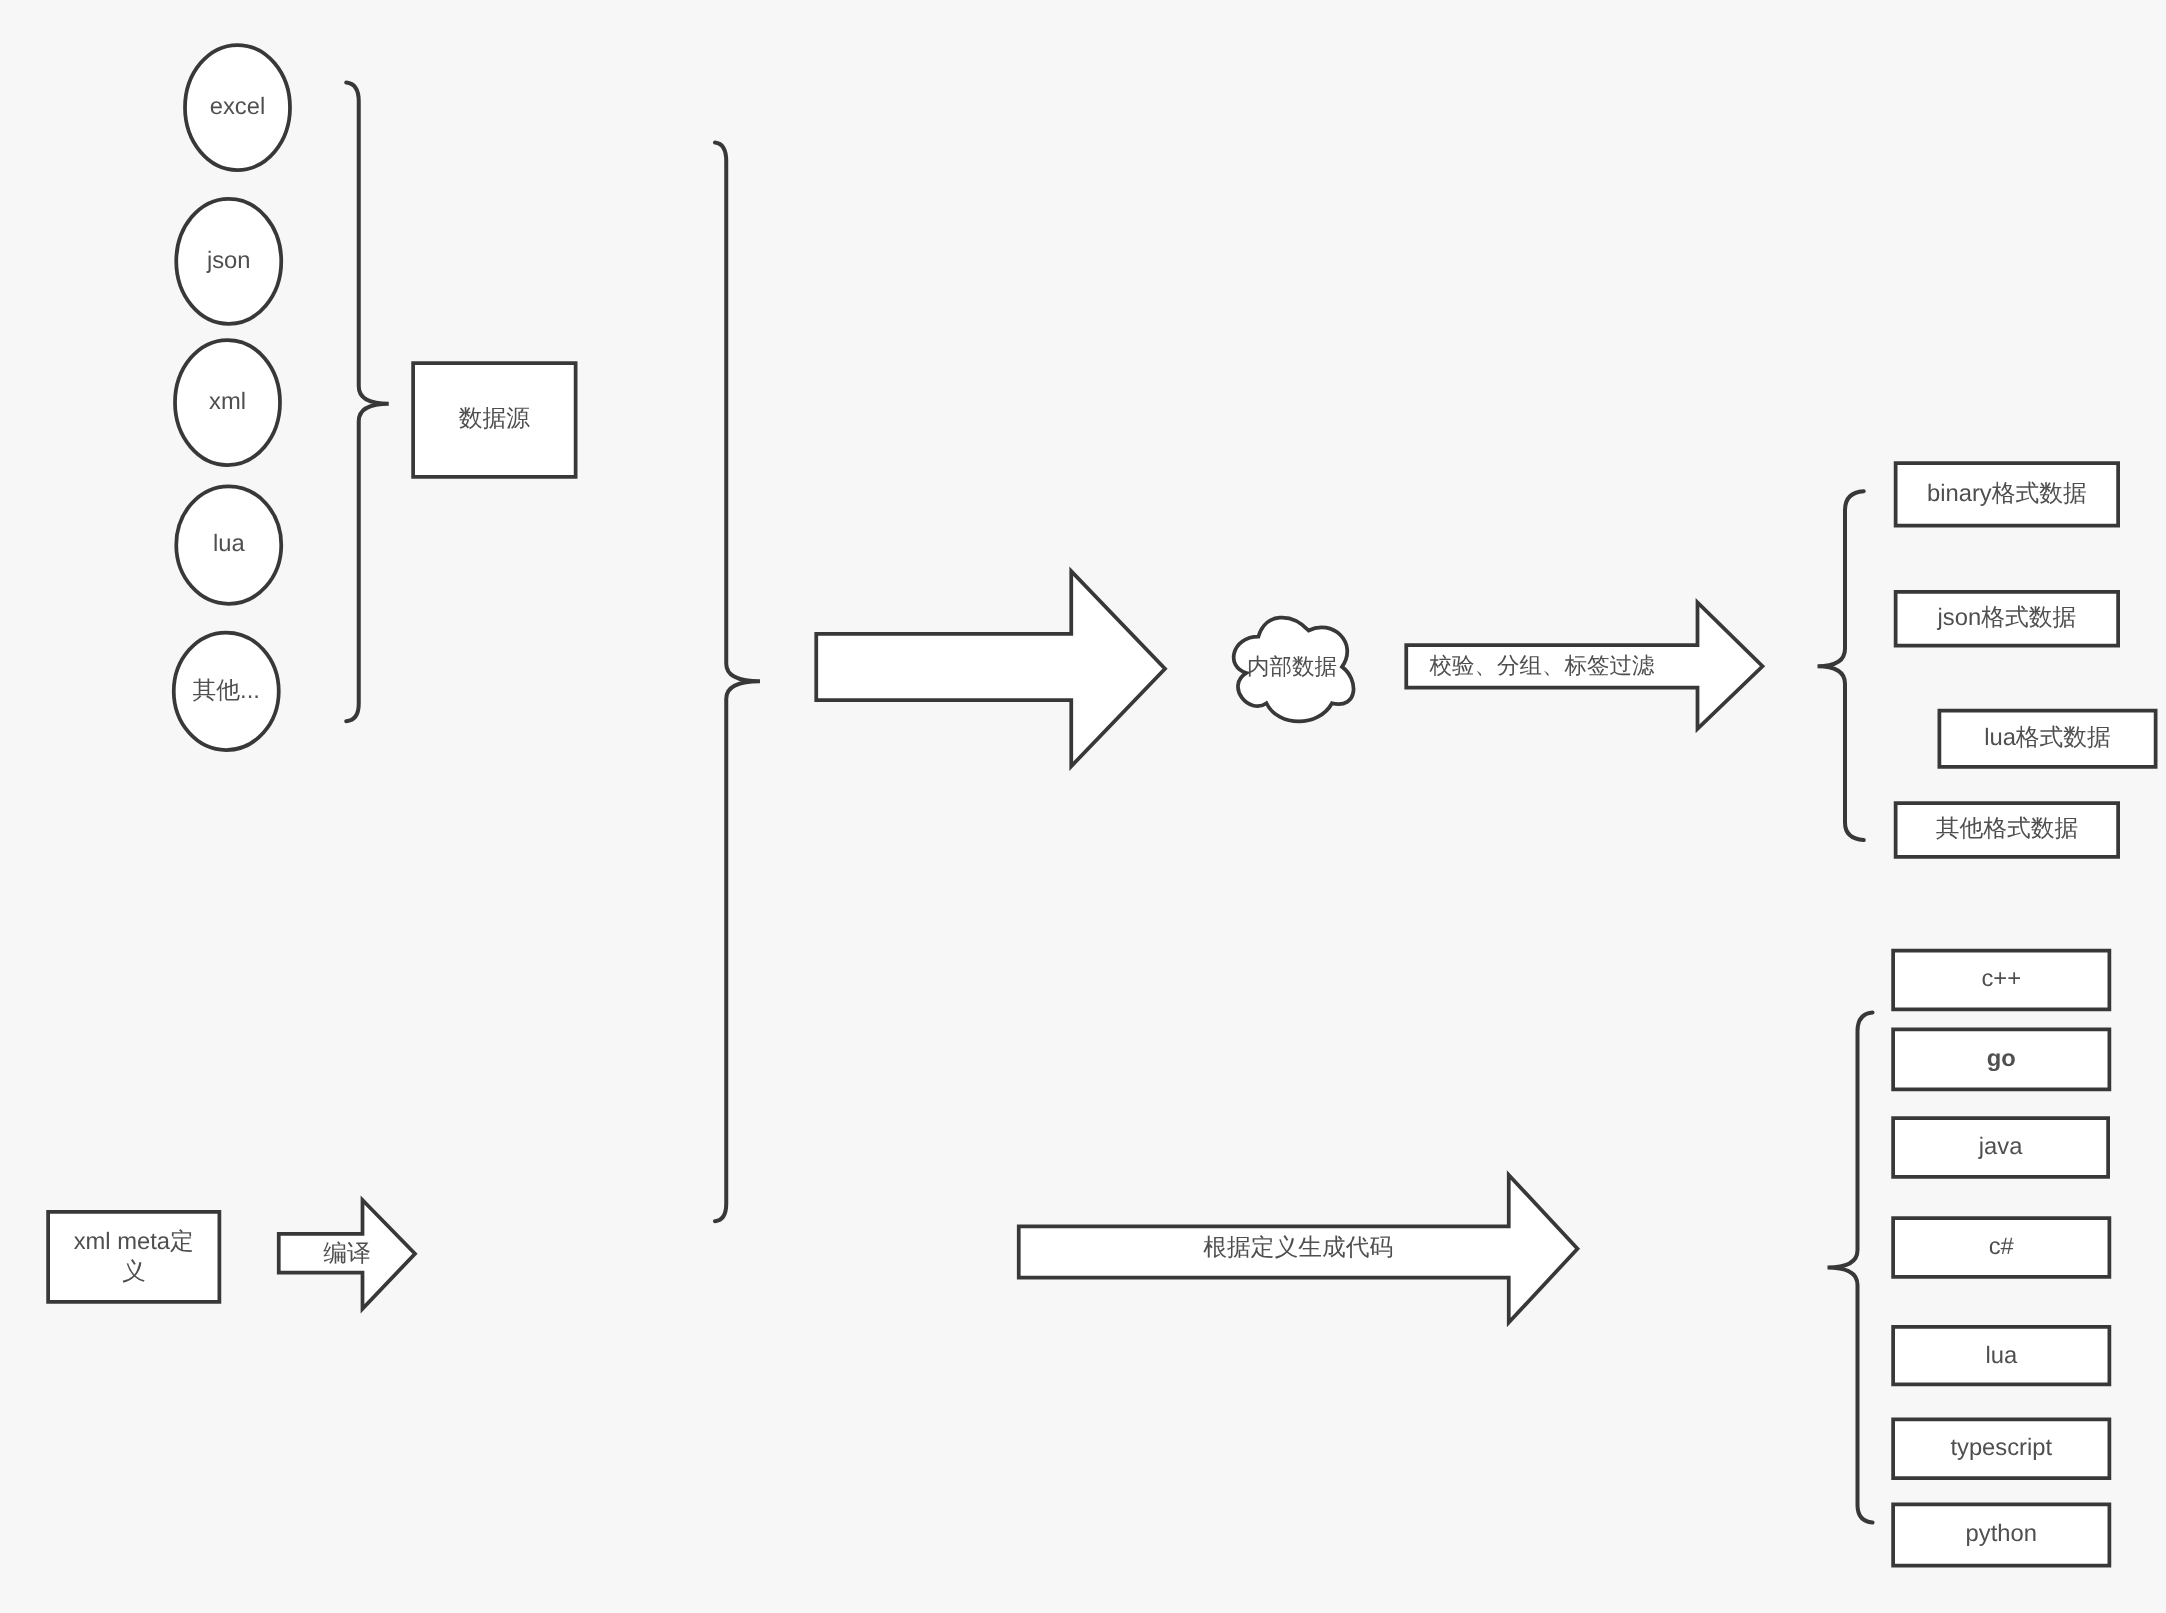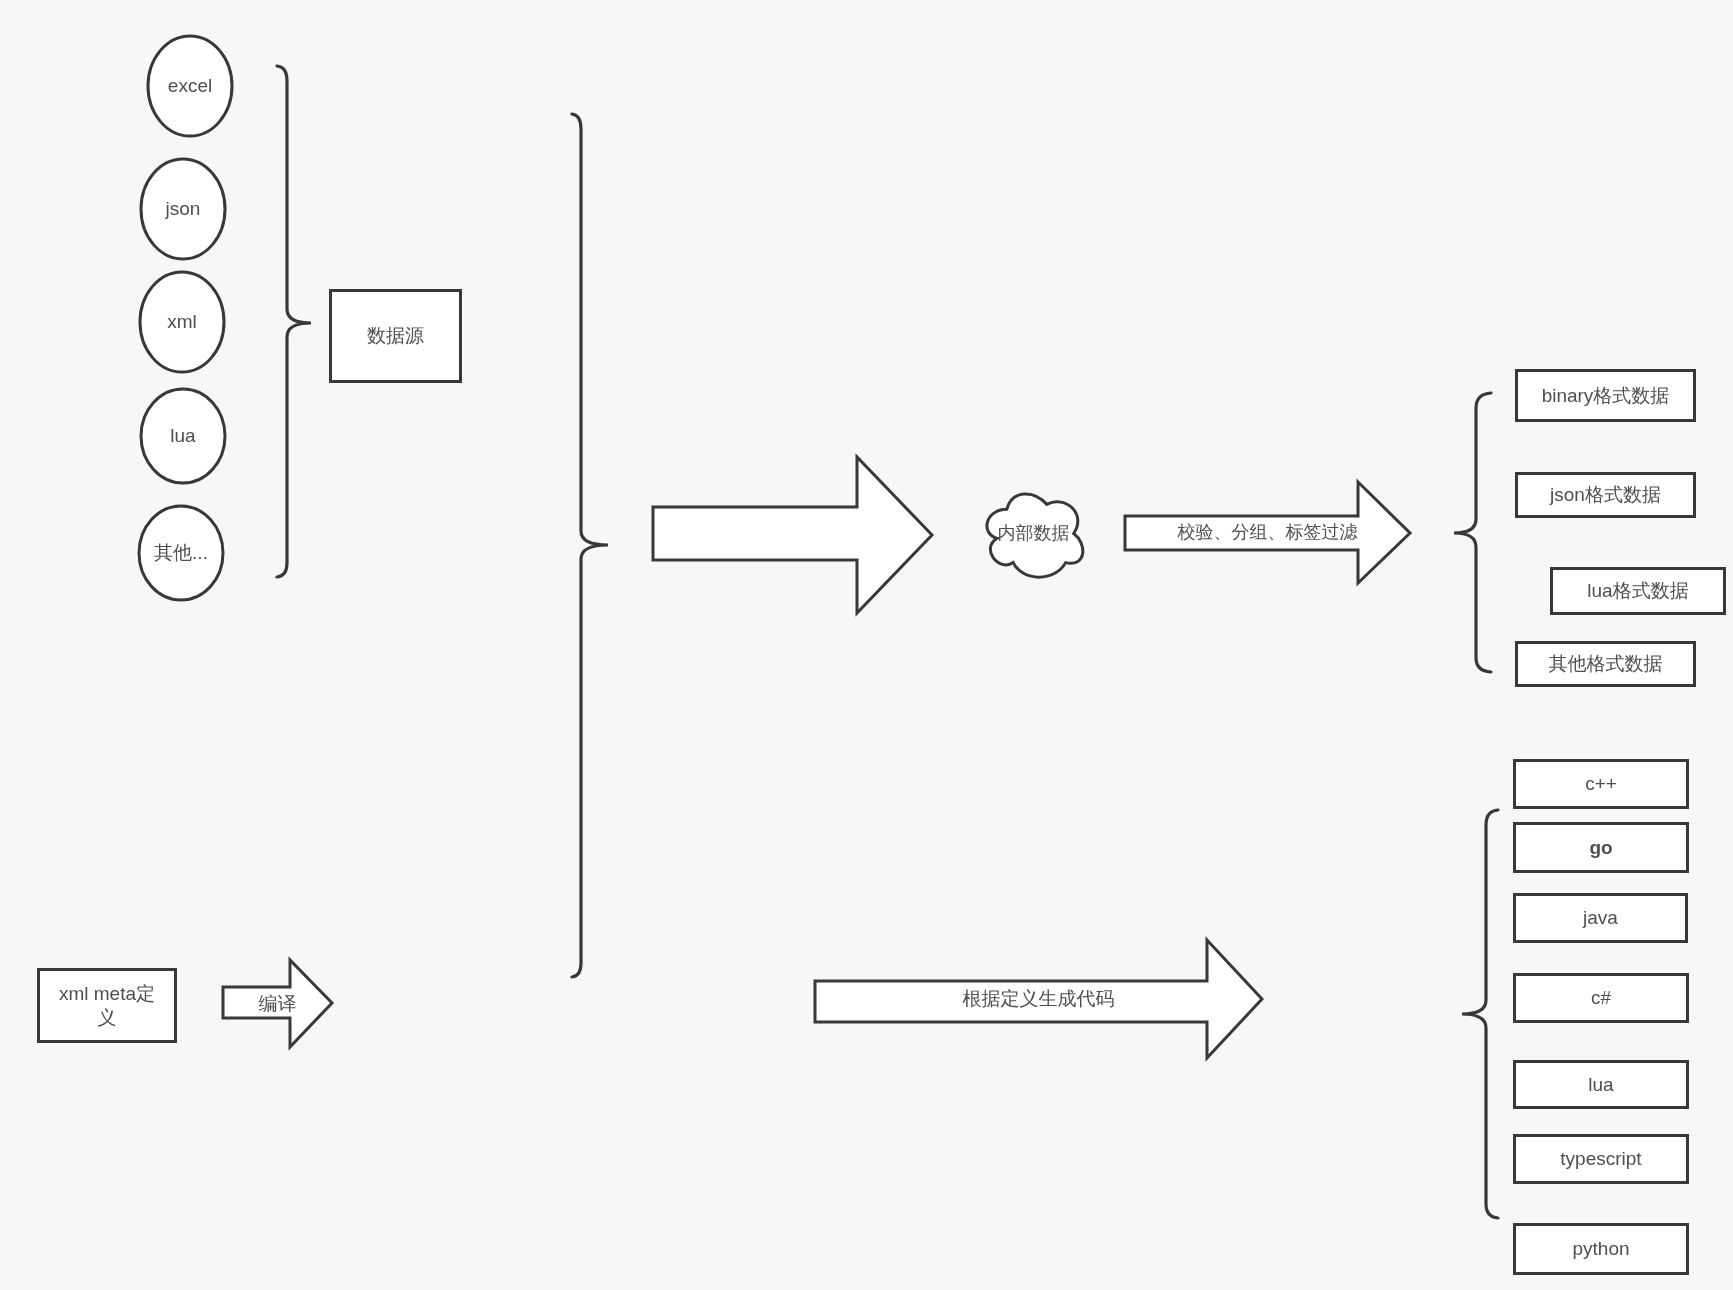--- a/index.html
+++ b/index.html
@@ -76,34 +76,34 @@
   </svg>
 
   <div class="lbl" style="left:145px;top:41px;width:90px;height:90px;">excel</div>
   <div class="lbl" style="left:138px;top:164px;width:90px;height:90px;">json</div>
   <div class="lbl" style="left:137px;top:277px;width:90px;height:90px;">xml</div>
   <div class="lbl" style="left:138px;top:391px;width:90px;height:90px;">lua</div>
   <div class="lbl" style="left:136px;top:508px;width:90px;height:90px;">其他...</div>
 
   <div class="box" style="left:329px;top:273px;width:133px;height:94px;margin-top:16px;">数据源</div>
 
-  <div class="lbl nowrap" style="left:1125px;top:482px;width:285px;height:101px;font-size:18px;">校验、分组、标签过滤</div>
+  <div class="lbl nowrap" style="left:1091px;top:482px;width:285px;height:101px;font-size:18px;">校验、分组、标签过滤</div>
   <div class="lbl" style="left:223px;top:960px;width:109px;height:87px;">编译</div>
   <div class="lbl" style="left:815px;top:940px;width:447px;height:118px;">根据定义生成代码</div>
 
   <div class="lbl nowrap" style="left:980px;top:485px;width:107px;height:97px;font-size:18px;">内部数据</div>
 
   <div class="box" style="left:1515px;top:369px;width:181px;height:53px;">binary格式数据</div>
   <div class="box" style="left:1515px;top:472px;width:181px;height:46px;">json格式数据</div>
   <div class="box" style="left:1516px;top:567px;width:176px;height:48px;margin-left:34px;">lua格式数据</div>
   <div class="box" style="left:1515px;top:641px;width:181px;height:46px;">其他格式数据</div>
 
   <div class="box" style="left:37px;top:968px;width:140px;height:75px;padding:0 16px;">xml meta定义</div>
 
   <div class="box" style="left:1513px;top:759px;width:176px;height:50px;">c++</div>
   <div class="box" style="left:1513px;top:822px;width:176px;height:51px;font-weight:bold;">go</div>
   <div class="box" style="left:1513px;top:893px;width:175px;height:50px;">java</div>
   <div class="box" style="left:1513px;top:973px;width:176px;height:50px;">c#</div>
   <div class="box" style="left:1513px;top:1060px;width:176px;height:49px;">lua</div>
   <div class="box" style="left:1513px;top:1134px;width:176px;height:50px;">typescript</div>
-  <div class="box" style="left:1513px;top:1202px;width:176px;height:52px;margin-top:21px;">python</div>
+  <div class="box" style="left:1513px;top:1202px;width:176px;height:52px;">python</div>
 
 </div>
 
 </body></html>

